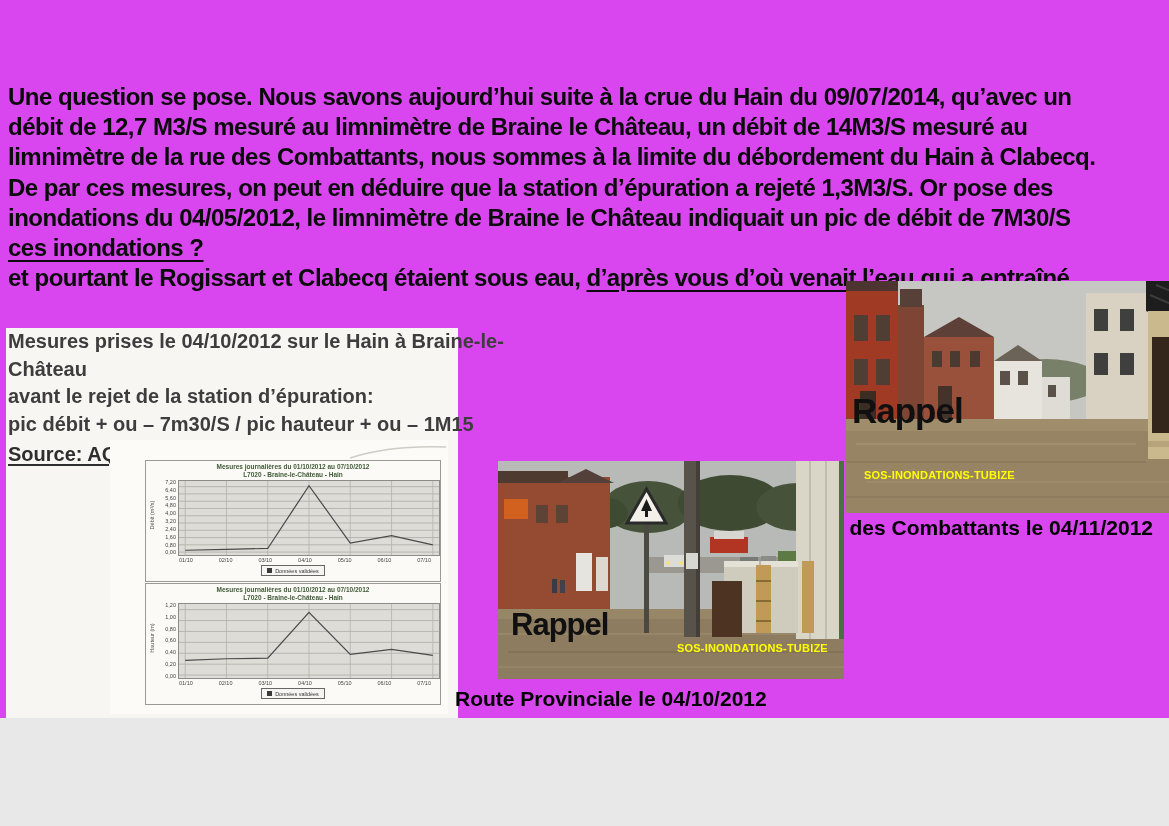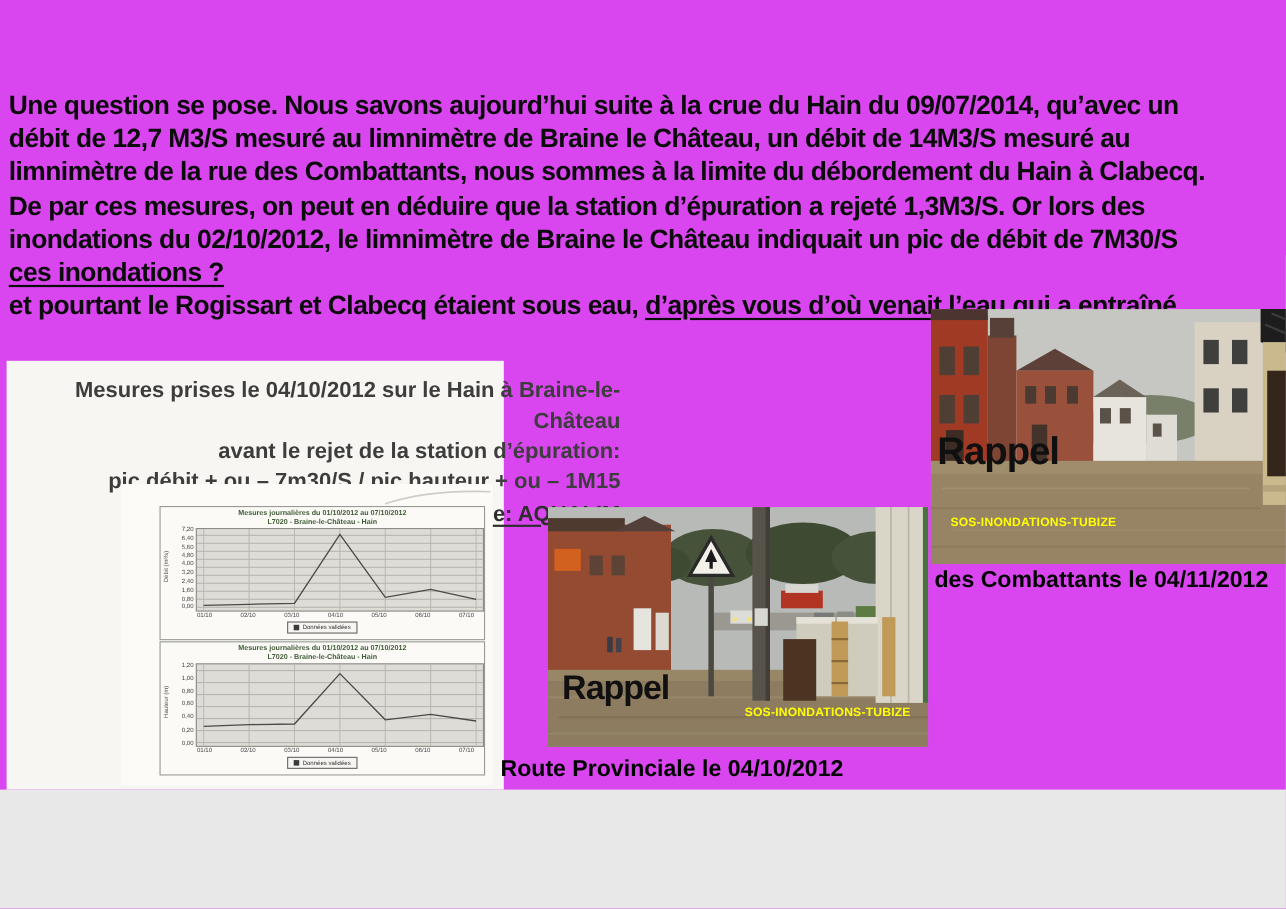--- a/index.html
+++ b/index.html
@@ -7,21 +7,21 @@
     position:relative;width:1169px;height:718px;background:#d946ef;
     font-family:Liberation Sans, sans-serif;overflow:hidden;margin:0 auto;
   }
   
   .para{position:absolute;left:8px;top:82px;width:1158px;color:#0b0b0b;
     font-size:24px;font-weight:700;line-height:30.2px;letter-spacing:-0.5px;}
   .para div{white-space:nowrap;}
   .para .ul{text-decoration:underline;text-underline-offset:4px;}
   
   .scanbg{position:absolute;left:6px;top:328px;width:452px;height:392px;background:#f7f6f2;}
-  .measures{position:absolute;left:8px;top:342px;width:556px;text-align:right;
+  .measures{position:absolute;left:8px;top:328px;width:556px;text-align:left;
     color:#3d3d3d;font-size:20px;font-weight:600;line-height:27.5px;}
   .measures .src{display:inline-block;margin-top:3px;font-weight:800;color:#2e2e2e;
     text-decoration:underline;text-underline-offset:3px;}
   
   .chart-card{position:absolute;left:110px;top:440px;width:338px;height:274px;background:#fcfbf8;}
   .fold{position:absolute;left:240px;top:4px;width:96px;height:16px;}
   .chart{position:absolute;left:35px;width:296px;height:122px;background:#fbfaf7;
     border:1px solid #9a9a94;box-sizing:border-box;padding-top:2px;}
   .chart.c0{top:20px;} .chart.c1{top:143px;}
   .chart-title{font-size:6.5px;font-weight:700;color:#3f5a36;line-height:7.5px;text-align:center;}
@@ -55,22 +55,22 @@
 </style>
 </head>
 <body>
 
 <div class="page">
 
   <div class="para">
     <div>Une question se pose. Nous savons aujourd’hui suite à la crue du Hain du 09/07/2014, qu’avec un</div>
     <div>débit de 12,7 M3/S mesuré au limnimètre de Braine le Château, un débit de 14M3/S mesuré au</div>
     <div>limnimètre de la rue des Combattants, nous sommes à la limite du débordement du Hain à Clabecq.</div>
-    <div>De par ces mesures, on peut en déduire que la station d’épuration a rejeté 1,3M3/S. Or lors des</div>
-    <div>inondations du 02/10/2012, le limnimètre de Braine le Château indiquait un pic de débit de 7M30/S</div>
+    <div>De par ces mesures, on peut en déduire que la station d’épuration a rejeté 1,3M3/S. Or pose des</div>
+    <div>inondations du 04/05/2012, le limnimètre de Braine le Château indiquait un pic de débit de 7M30/S</div>
     <div><span class="ul">ces inondations ?</span></div>
     <div><span>et pourtant le Rogissart et Clabecq étaient sous eau, </span><span class="ul">d’après vous d’où venait l’eau qui a entraîné</span></div>
   </div>
 
   <div class="scanbg"></div>
 
   <div class="measures">
     <div>Mesures prises le 04/10/2012 sur le Hain à Braine-le-Château</div>
     <div>avant le rejet de la station d’épuration:</div>
     <div>pic débit + ou – 7m30/S   /   pic hauteur + ou – 1M15</div>

